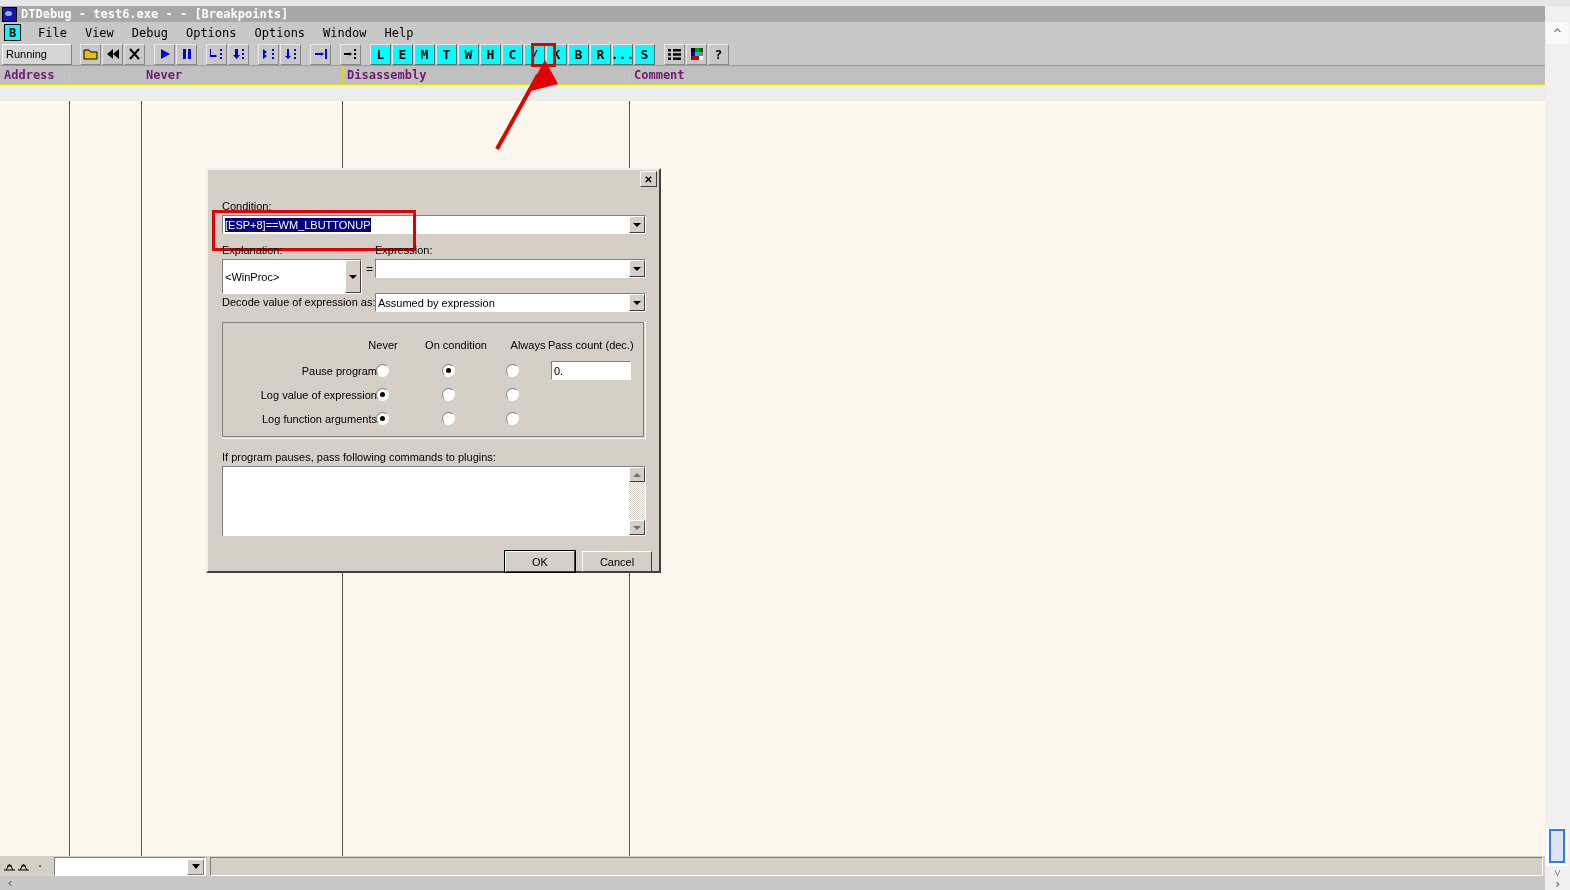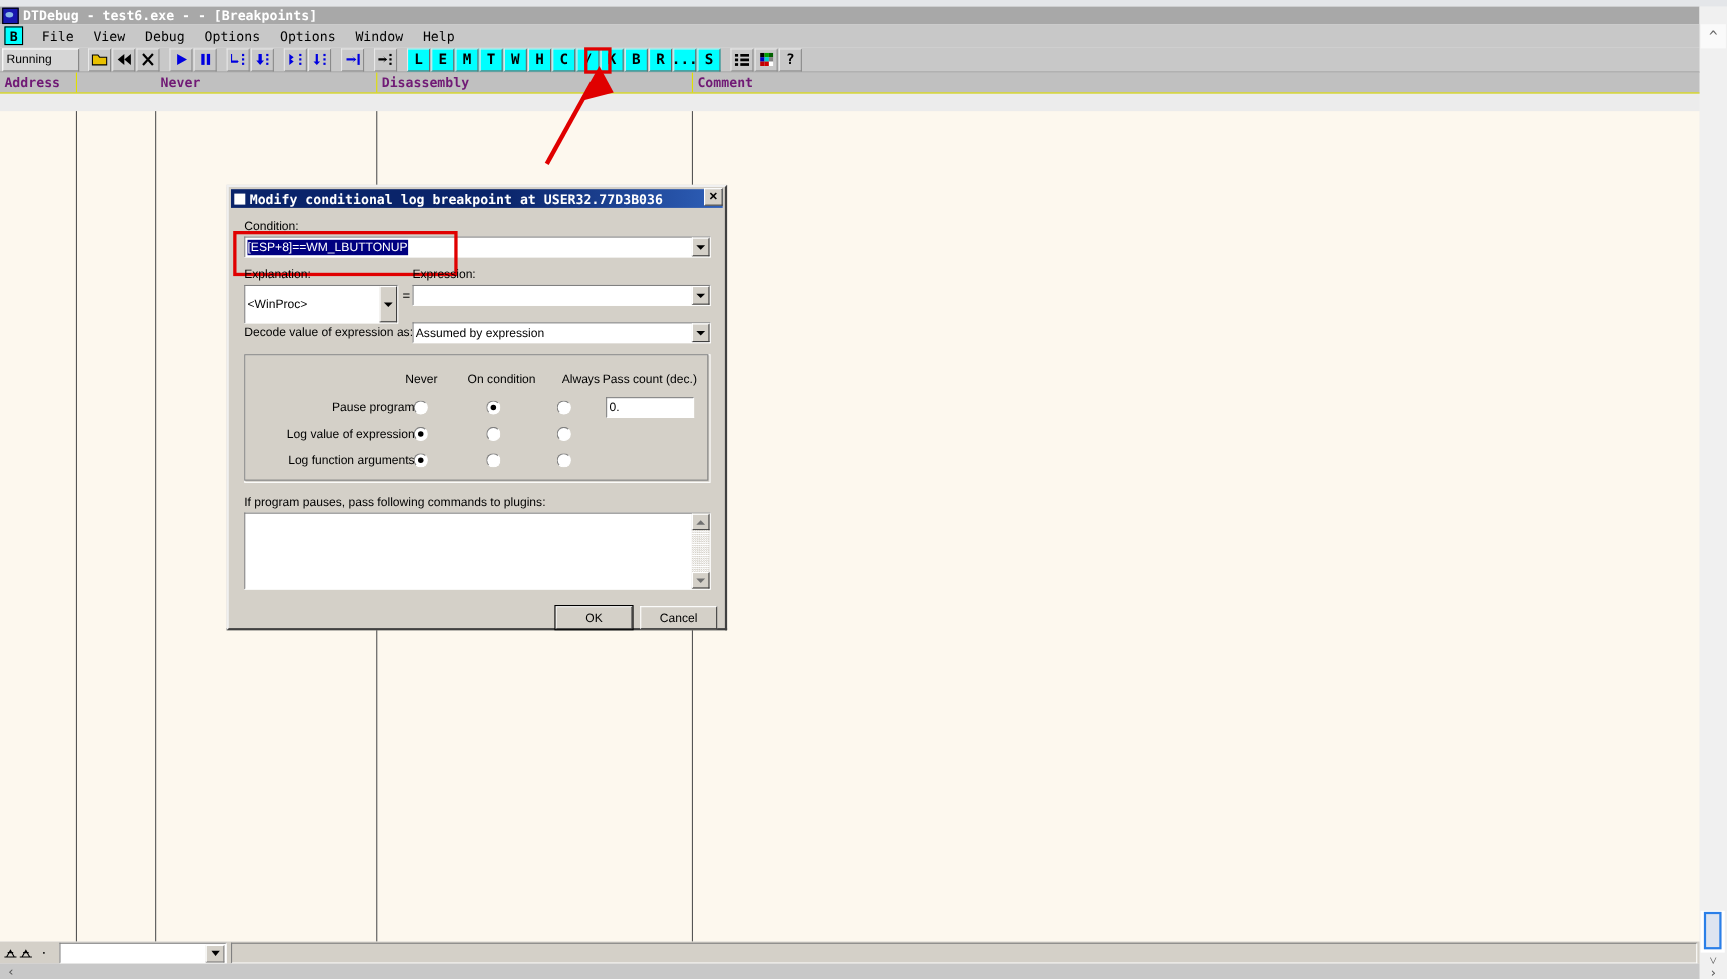--- a/index.html
+++ b/index.html
@@ -467,24 +467,20 @@
     <div class="botbar-chevron">‹</div>
   </div>
 
   <div class="rs-track"></div>
   <div class="rs-thumb"></div>
   <div class="rs-down">˅</div>
   <div class="rs-right">›</div>
 
   <div class="dlg">
 
-    <div class="dlg-title">
-      <div class="dlg-title-icon"></div>
-      <div class="dlg-title-text">Modify conditional log breakpoint at USER32.77D3B036</div>
-    </div>
     <div class="dlg-close">✕</div>
 
     <div class="dlg-body">
 
       <div class="lbl" style="left:12px;top:11px;">Condition:</div>
       <div class="sunken" style="left:12px;top:26px;width:424px;height:19px;">
         <span class="field-text">
             <span class="sel-text">[ESP+8]==WM_LBUTTONUP</span>
           </span>
         <span class="combo-arrow"></span>

